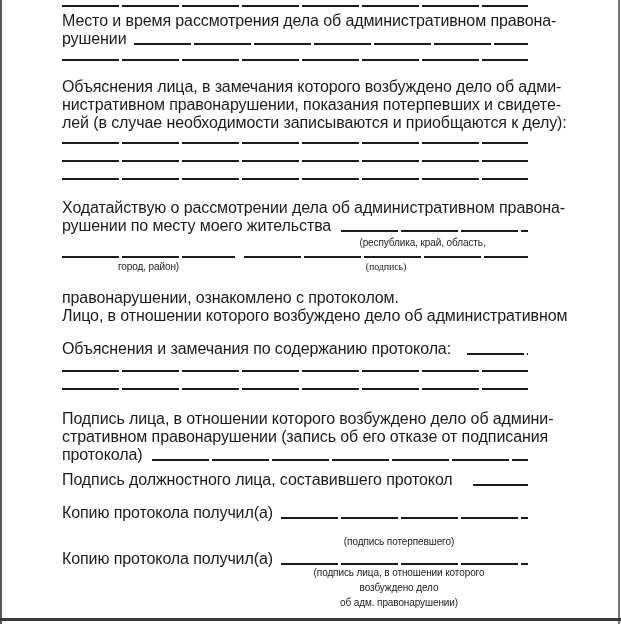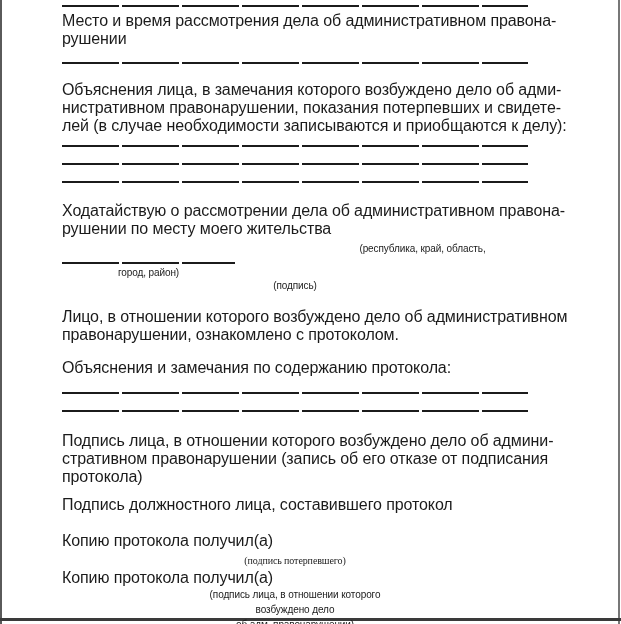--- a/index.html
+++ b/index.html
@@ -20,21 +20,21 @@
     position: absolute;
     left: 62px; top: 0;
     width: 466px;
   }
   .line {
     font-size: 16px;
     line-height: 18px;
     white-space: nowrap;
     letter-spacing: -0.1px;
   }
-  .row { display: flex; flex-direction: column; }
+  .row { display: flex; }
   
   .rule {
     height: 2px;
     background: repeating-linear-gradient(to right, #1b1b1b 0px, #1b1b1b 57px, transparent 57px, transparent 60px);
   }
   .fill {
     flex: 1;
     height: 2px;
     align-self: flex-end;
     margin-bottom: 3px;
@@ -65,28 +65,28 @@
   .hint-row1     { margin-top: 1px; }
   .seg-row       { margin-top: 7px; }
   .seg-caps      { margin-top: 2px; }
   .para-person   { margin-top: 16px; }
   .row-remarks   { margin-top: 15px; }
   .rule-c1       { margin-top: 12px; }
   .rule-c2       { margin-top: 16px; }
   .para-sign     { margin-top: 20px; }
   .row-official  { margin-top: 7px; }
   .row-copy1     { margin-top: 15px; }
-  .cap-copy1     { margin-top: 1px; font-family: Liberation Serif, serif; }
+  .cap-copy1     { margin-top: 13px; }
   .row-copy2     { margin-top: 2px; }
   .cap-copy2     { margin-top: -3px; }
 
   .hint-indent { margin-left: 256px; width: 209px; display: inline-block; text-align: center; }
   .seg1 { width: 173px; flex: none; }
   .seg-gap { width: 9px; flex: none; }
-  .seg2 { flex: 1; }
+  .seg2 { flex: 1; font-family: Liberation Serif, serif; }
   .ml8  { margin-left: 8px; }
   .ml10 { margin-left: 10px; }
   .ml16 { margin-left: 16px; }
   .ml20 { margin-left: 20px; }
 </style>
 </head>
 <body>
 
 <div class="edge-left"></div>
 <div class="edge-right"></div>
@@ -129,22 +129,22 @@
     <span class="seg-gap"></span>
     <span class="rule seg2"></span>
   </div>
   <div class="row seg-caps">
     <span class="cap seg1 cap-center">город, район)</span>
     <span class="seg-gap"></span>
     <span class="cap seg2 cap-center">(подпись)</span>
   </div>
 
   <div class="para-person">
+    <div class="line">правонарушении, ознакомлено с протоколом.</div>
     <div class="line">Лицо, в отношении которого возбуждено дело об административном</div>
-    <div class="line">правонарушении, ознакомлено с протоколом.</div>
   </div>
 
   <div class="line row row-remarks">
     <span>Объяснения и замечания по содержанию протокола:</span>
     <span class="fill ml16"></span>
   </div>
   <div class="rule rule-c1"></div>
   <div class="rule rule-c2"></div>
 
   <div class="para-sign">

